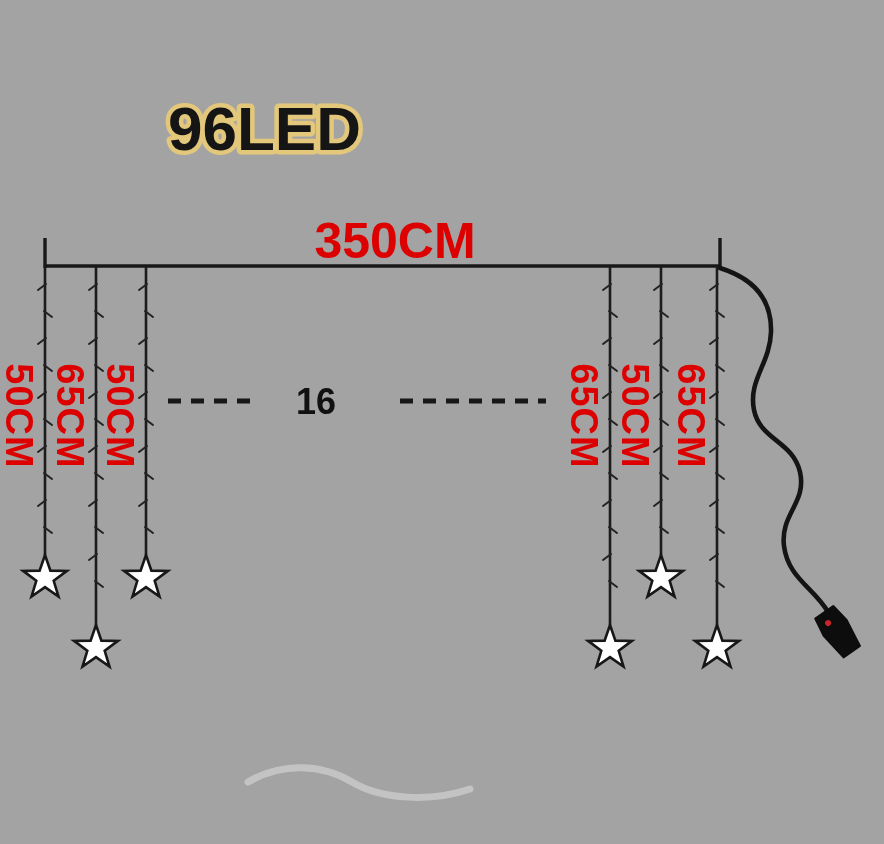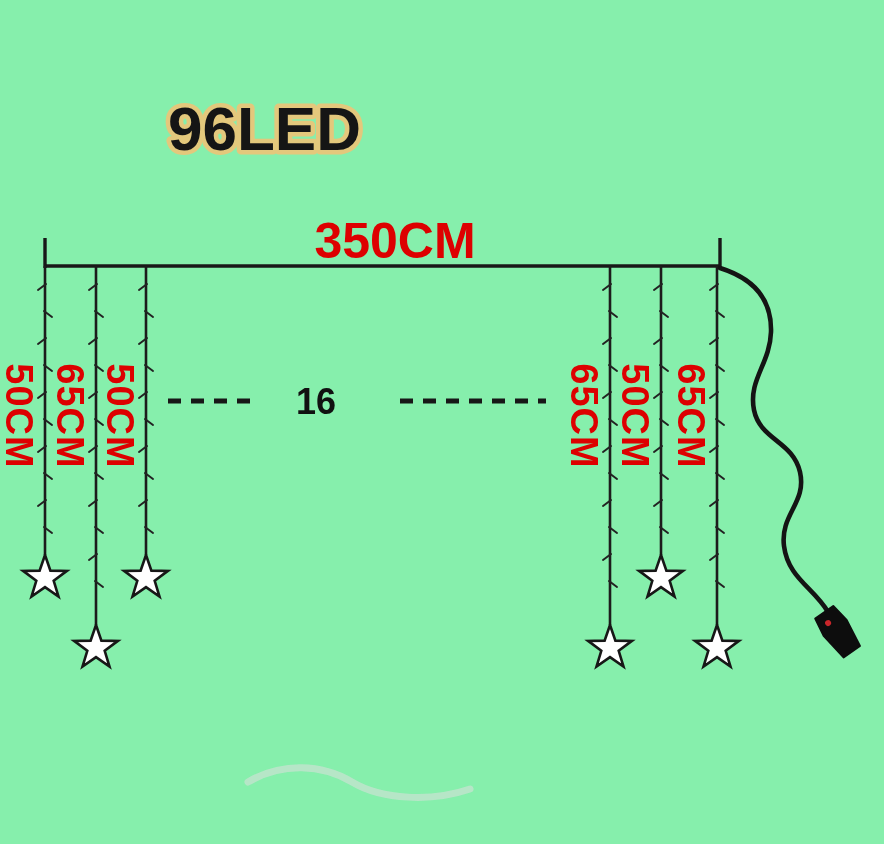--- a/index.html
+++ b/index.html
@@ -1,16 +1,16 @@
 <!DOCTYPE html>
 <html><head>
 <meta charset="utf-8">
 <style>
   html,body{margin:0;padding:0;background:#ffffff;}
-  .stage{position:relative;width:884px;height:844px;background:#86efac;overflow:hidden;}
+  .stage{position:relative;width:884px;height:844px;background:#a3a3a3;overflow:hidden;}
   .stage svg{position:absolute;inset:0;}
 
   .title-text{
     font-family:"Liberation Sans",sans-serif;
     font-weight:700;font-size:62px;
     fill:#151515;stroke:#e3c87c;stroke-width:9px;
     paint-order:stroke;stroke-linejoin:round;
   }
   .width-label{
     font-family:"Liberation Sans",sans-serif;

